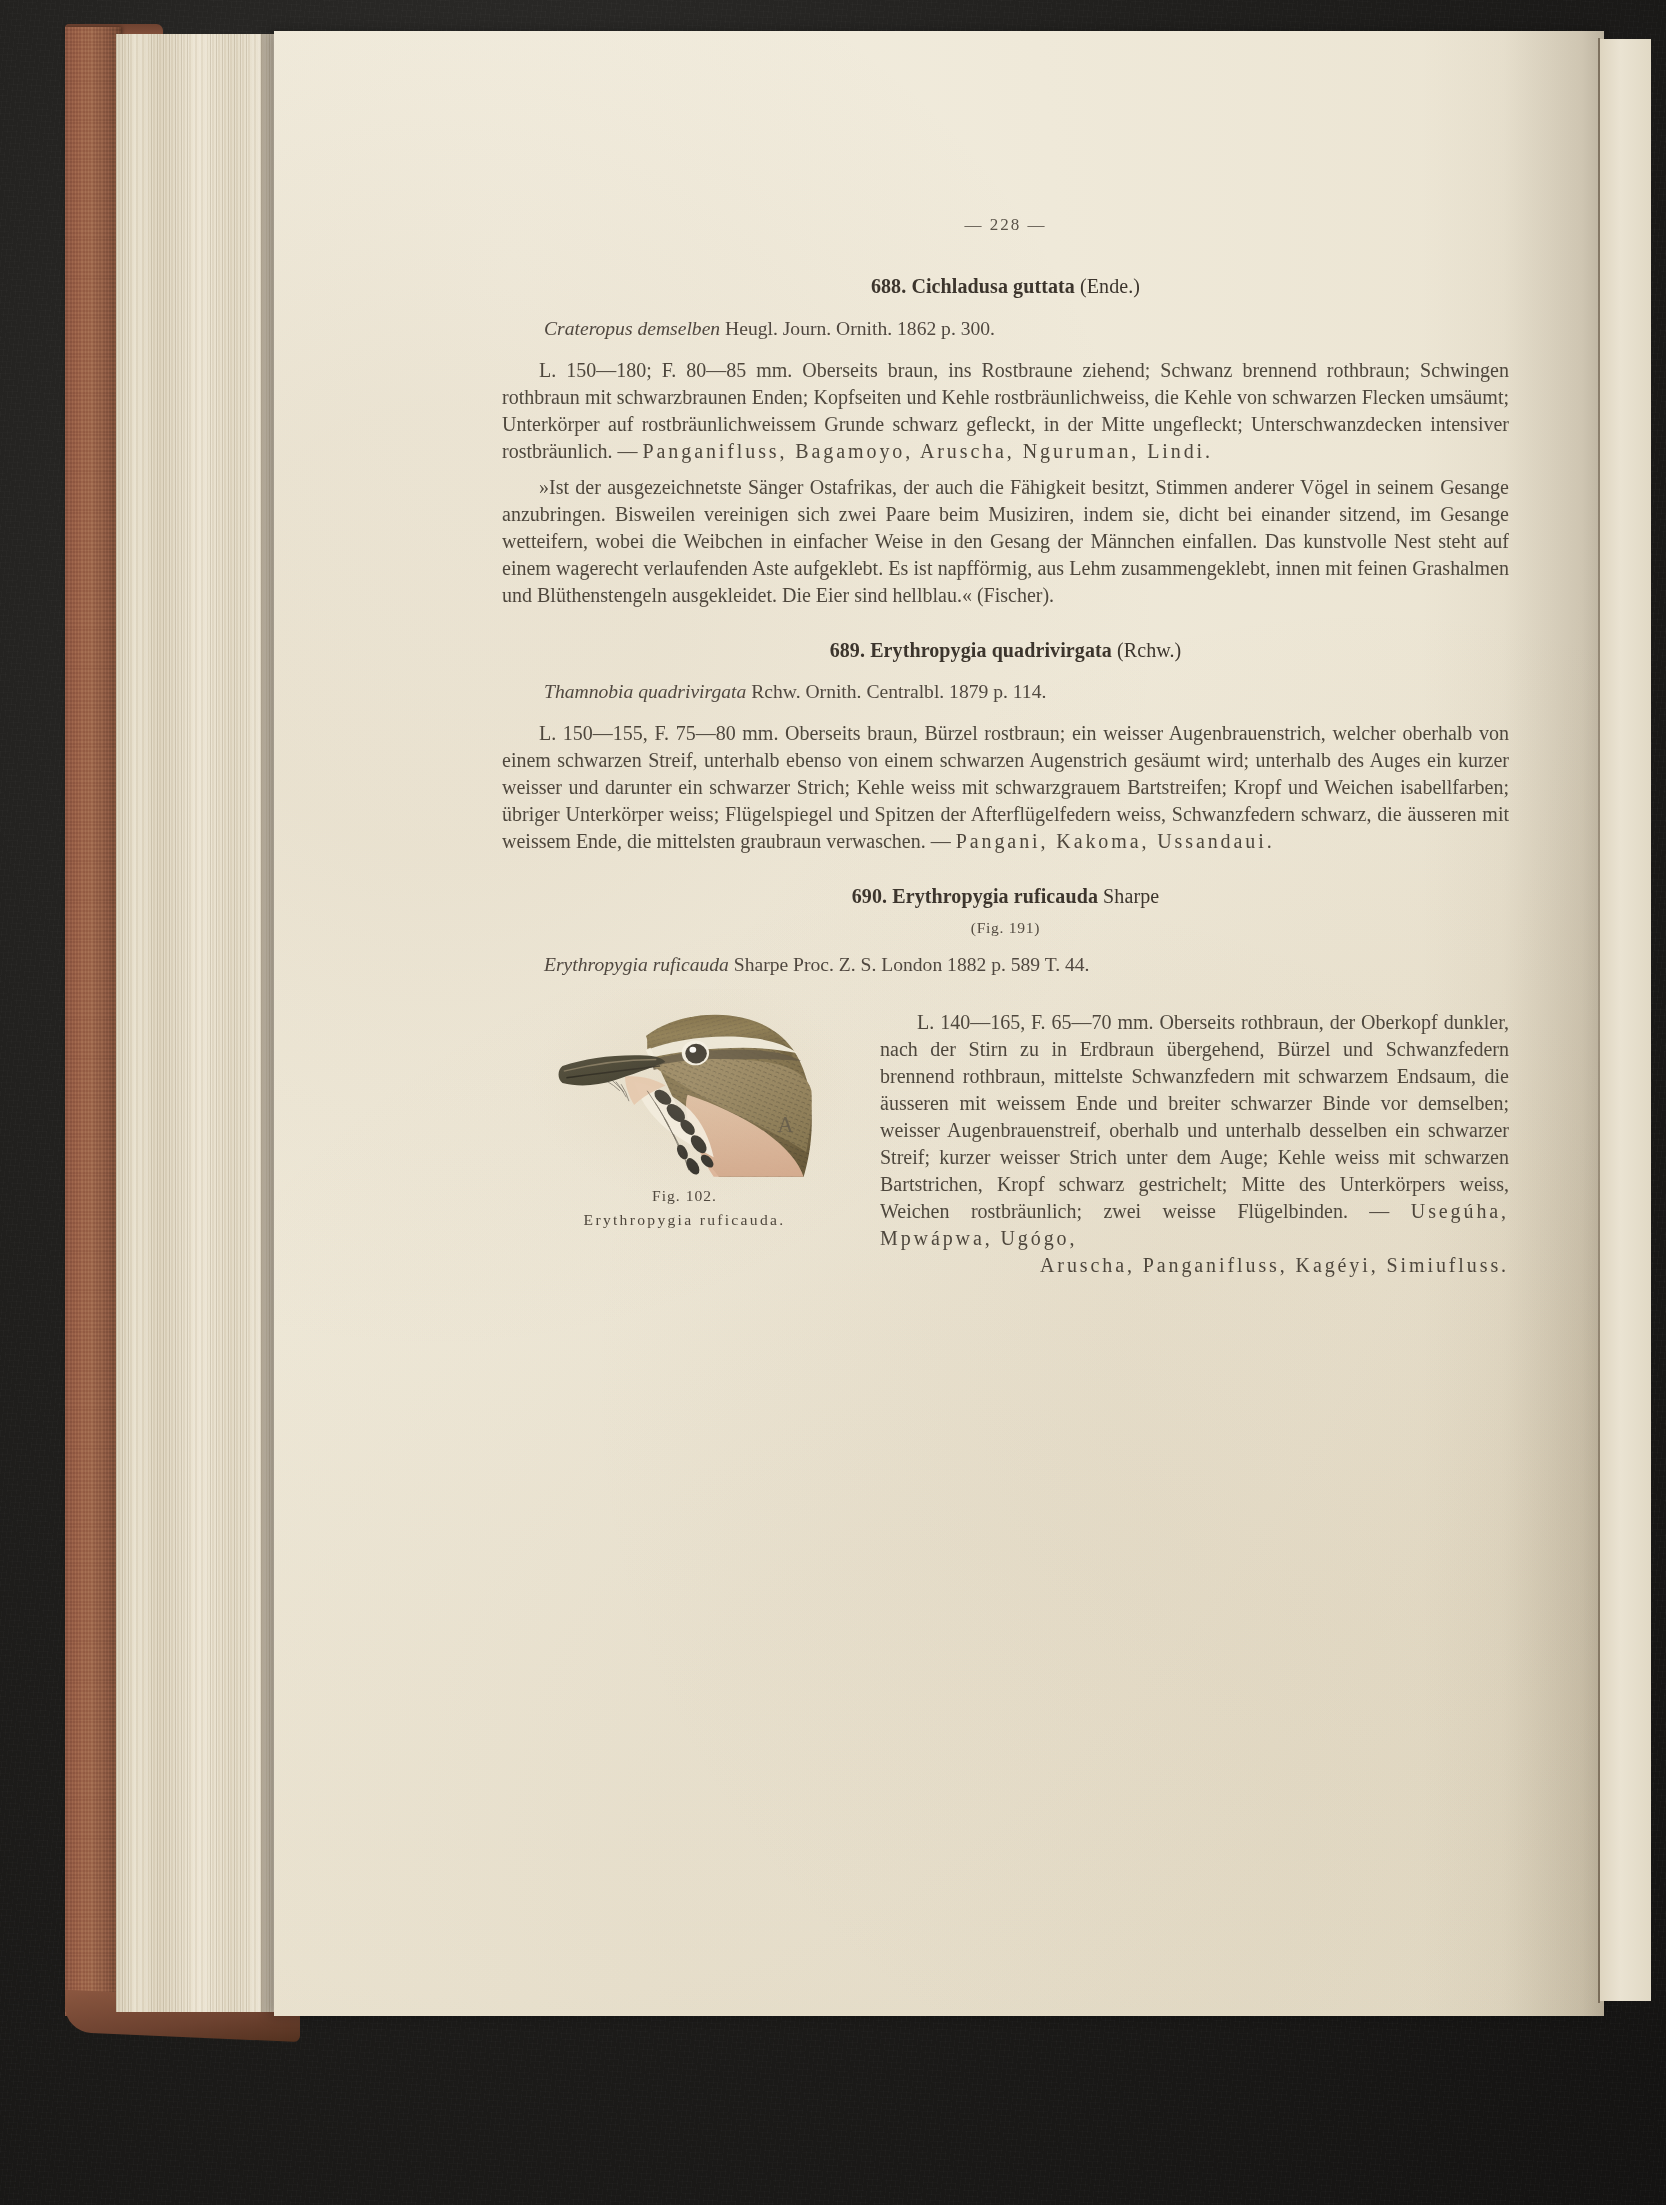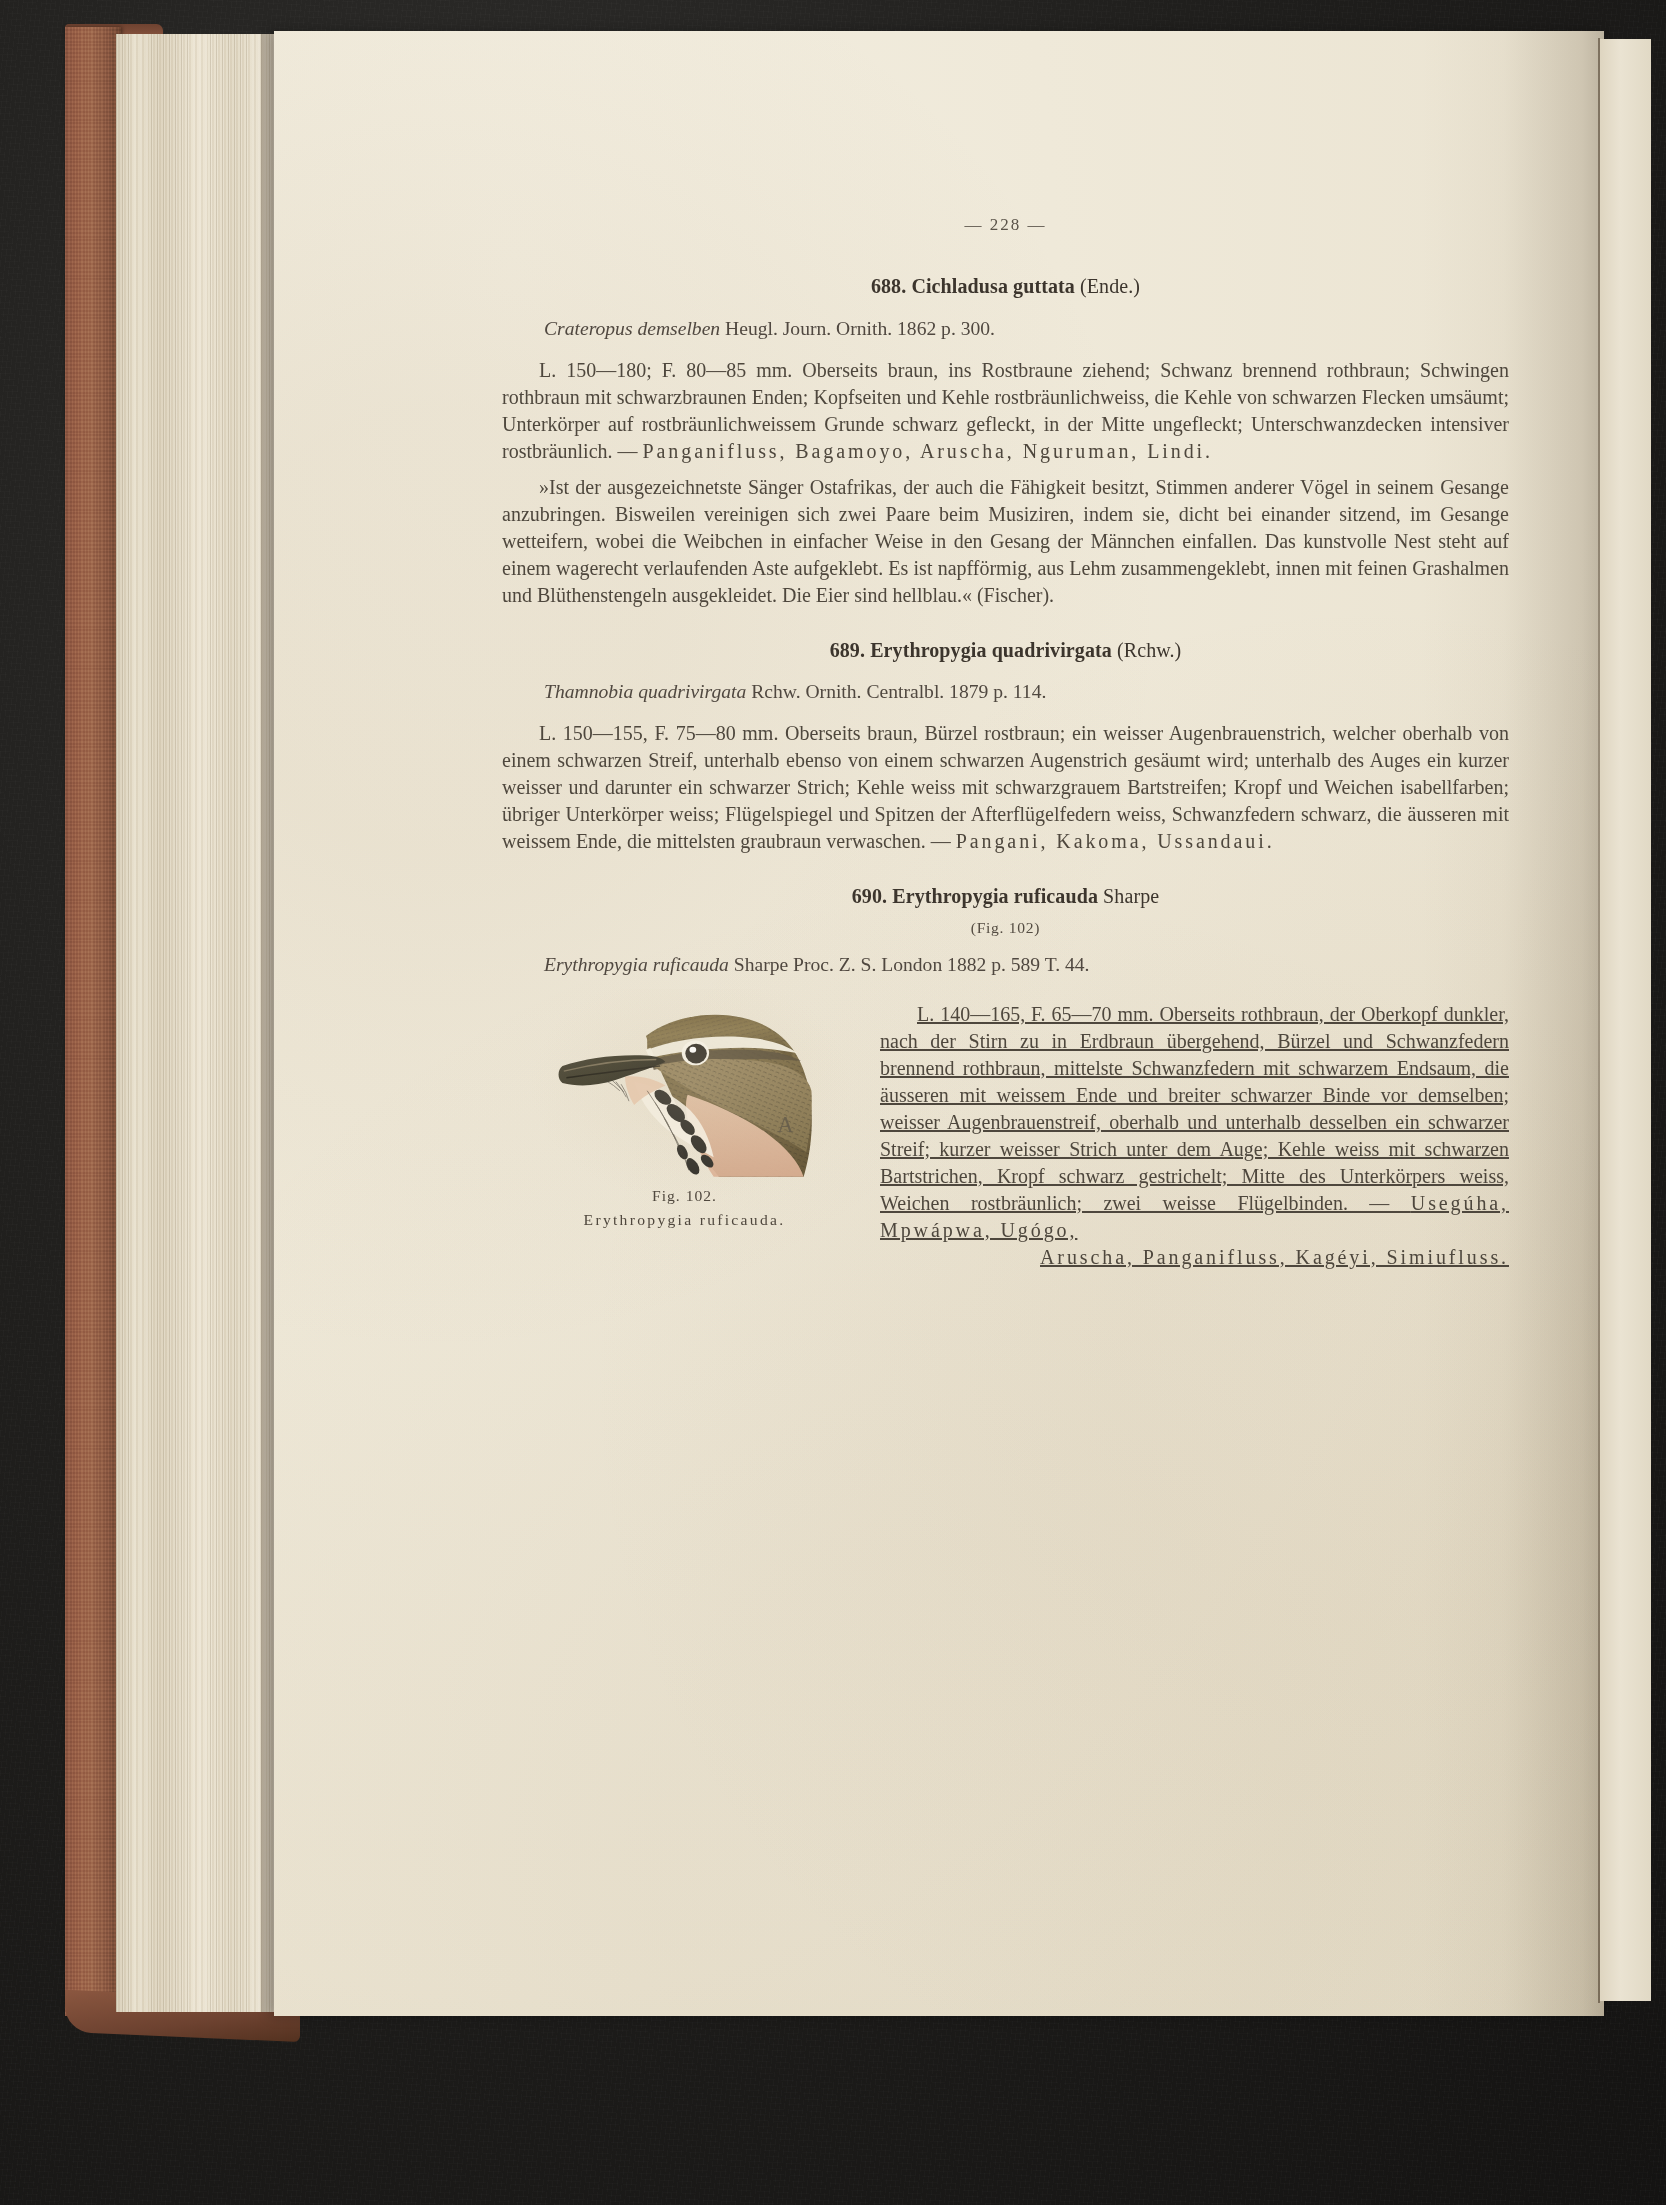--- a/index.html
+++ b/index.html
@@ -126,22 +126,22 @@
   .sp-after{margin-bottom:22px;}
 
   
   #fig-section{position:relative;margin-top:17px;height:306px;}
   #figure{
     position:absolute;left:0;top:0;width:365px;text-align:center;
   }
   #fig-caption-no{font-size:15.6px;letter-spacing:1px;color:#4f473d;margin-top:5.2px;}
   #fig-caption-name{font-size:15.6px;letter-spacing:2.3px;color:#4f473d;margin-top:6.5px;}
   #fig-col{
-    position:absolute;left:378px;top:8px;width:629px;
-    font-size:20px;line-height:27px;text-align:justify;color:#4e473d;text-decoration:underline;
+    position:absolute;left:378px;top:16px;width:629px;
+    font-size:20px;line-height:27px;text-align:justify;color:#4e473d;
   }
   #fig-col .indent{text-indent:37px;}
 
   #bird-art{width:274px;height:189px;margin:0 auto;display:block;}
 
   
   .plate-tint{
     position:absolute;left:26px;top:-3.9px;width:326px;height:215px;
     background:radial-gradient(ellipse at 50% 45%, rgba(214,198,168,.20), rgba(0,0,0,0) 70%);
     pointer-events:none;
@@ -187,21 +187,21 @@
     <span class="it">Thamnobia quadrivirgata</span>
     <span>Rchw.  Ornith. Centralbl. 1879 p. 114.</span>
   </p>
   <p class="body indent"><span>L. 150—155, F. 75—80 mm. Oberseits braun, Bürzel rostbraun; ein weisser Augenbrauenstrich, welcher oberhalb von einem schwarzen Streif, unterhalb ebenso von einem schwarzen Augenstrich gesäumt wird; unterhalb des Auges ein kurzer weisser und darunter ein schwarzer Strich; Kehle weiss mit schwarzgrauem Bartstreifen; Kropf und Weichen isabellfarben; übriger Unterkörper weiss; Flügelspiegel und Spitzen der Afterflügelfedern weiss, Schwanzfedern schwarz, die äusseren mit weissem Ende, die mittelsten graubraun verwaschen. — </span><span class="gesperrt">Pangani, Kakoma, Ussandaui.</span></p>
 
   <div class="heading">
     <span class="num">690.</span>
     <span>Erythropygia ruficauda</span>
     <span class="auth">Sharpe</span>
   </div>
-  <div class="figno">(Fig. 102)</div>
+  <div class="figno">(Fig. 191)</div>
   <p class="synonym">
     <span class="it">Erythropygia ruficauda</span>
     <span>Sharpe  Proc. Z. S. London 1882 p. 589 T. 44.</span>
   </p>
 
   <div id="fig-section">
 
     <div id="figure">
       <div class="plate-tint"></div>
       <svg id="bird-art" viewBox="0 0 420 290">

